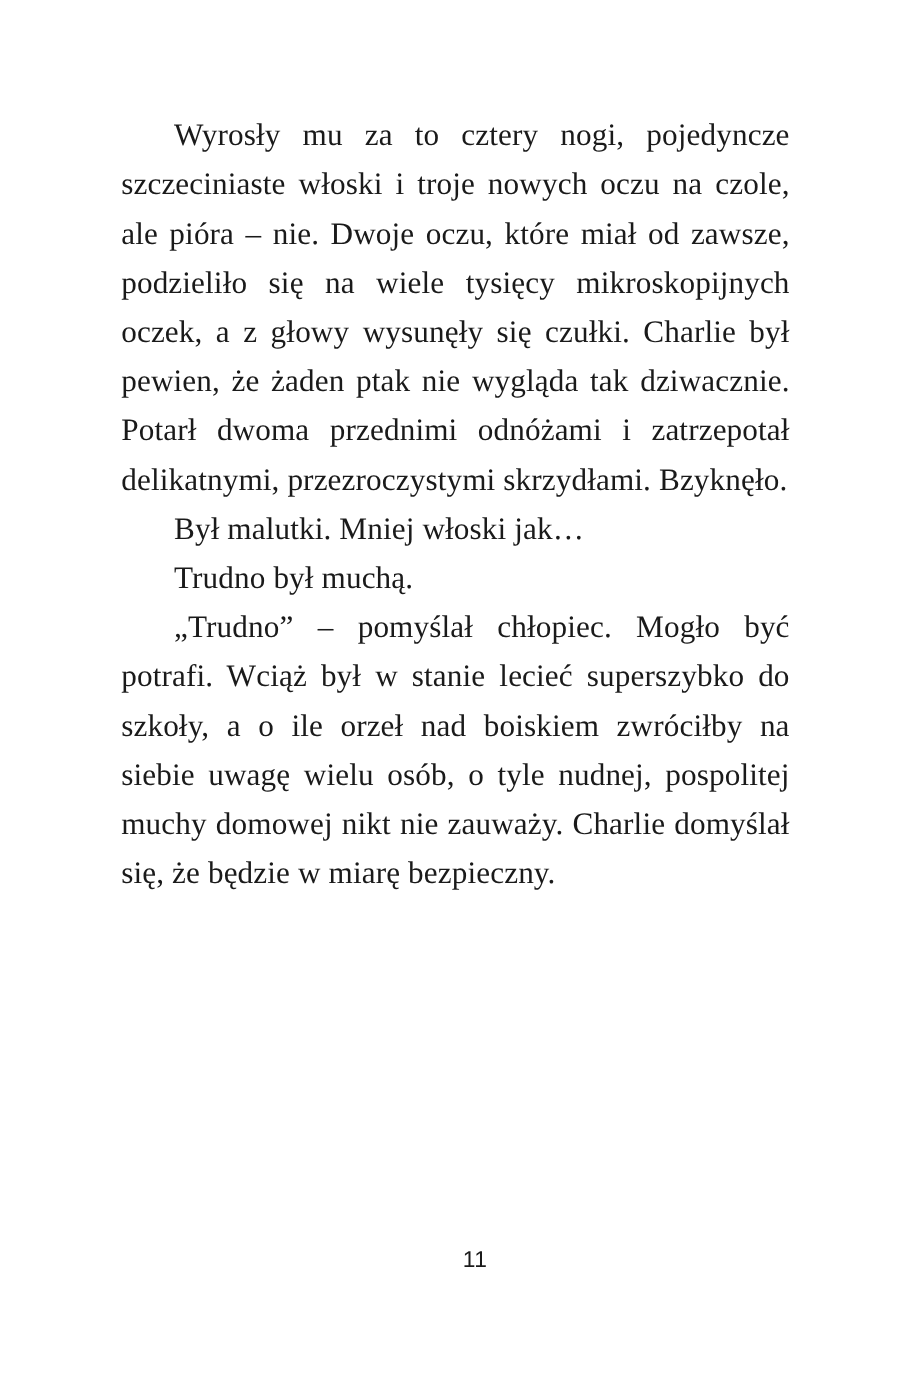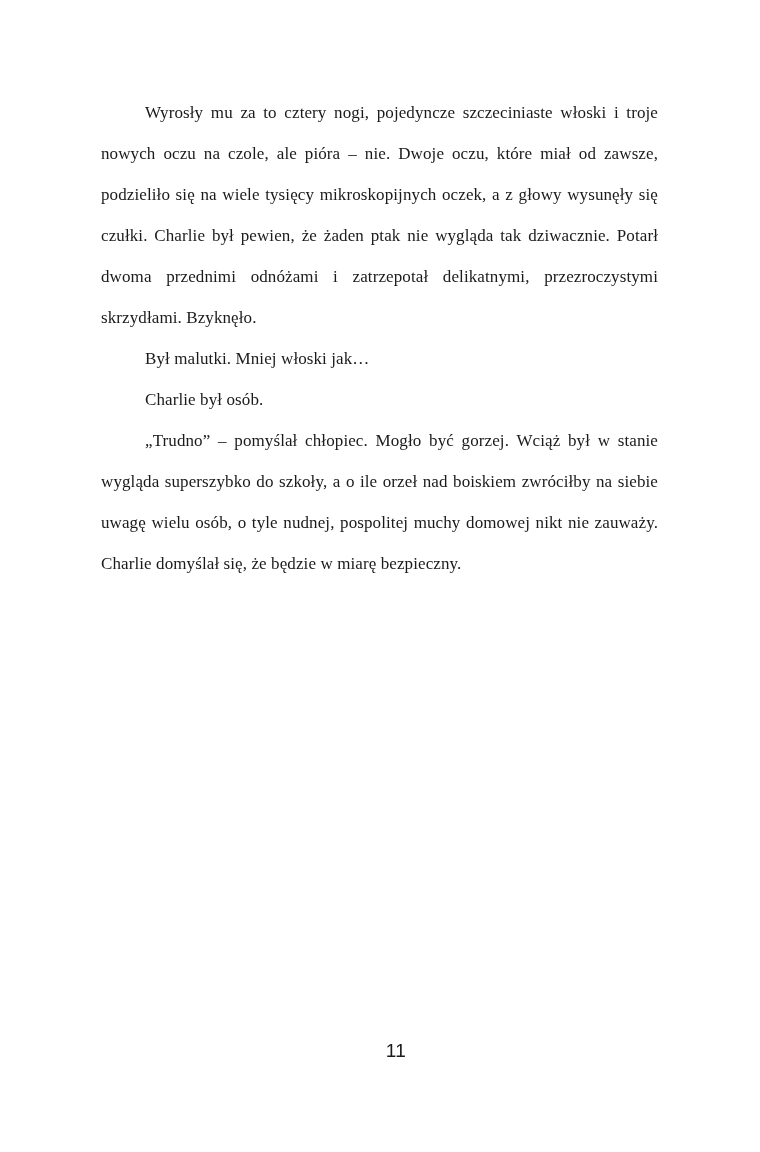--- a/index.html
+++ b/index.html
@@ -16,21 +16,21 @@
     overflow: hidden;
     box-sizing: border-box;
   }
 
   .text-block {
     position: absolute;
     left: 101px;
     top: 92px;
     width: 557px;
     font-family: "Liberation Serif", "DejaVu Serif", serif;
-    font-size: 17px;
+    font-size: 26px;
     line-height: 41px;
     color: #1a1a1a;
     text-align: justify;
     text-justify: inter-word;
     -webkit-hyphens: manual;
     hyphens: manual;
     letter-spacing: 0.1px;
   }
 
   .text-block p {
@@ -58,19 +58,19 @@
   }
 </style>
 </head>
 <body>
 
 <div class="page">
 
   <div class="text-block">
     <p>Wyrosły mu za to cztery nogi, pojedyncze szczeciniaste włoski i troje nowych oczu na czole, ale pióra – nie. Dwoje oczu, które miał od zawsze, podzieliło się na wiele tysięcy mikroskopijnych oczek, a z głowy wysunęły się czułki. Charlie był pewien, że żaden ptak nie wygląda tak dziwacznie. Potarł dwoma przednimi odnóżami i zatrzepotał delikatnymi, przezroczystymi skrzydłami. Bzyknęło.</p>
     <p>Był malutki. Mniej włoski jak…</p>
-    <p>Charlie był osób.</p>
-    <p>„Trudno” – pomyślał chłopiec. Mogło być gorzej. Wciąż był w stanie wygląda superszybko do szkoły, a o ile orzeł nad boiskiem zwróciłby na siebie uwagę wielu osób, o tyle nudnej, pospolitej muchy domowej nikt nie zauważy. Charlie domyślał się, że będzie w miarę bezpieczny.</p>
+    <p>Trudno był muchą.</p>
+    <p>„Trudno” – pomyślał chłopiec. Mogło być potrafi. Wciąż był w stanie lecieć superszybko do szkoły, a o ile orzeł nad boiskiem zwróciłby na siebie uwagę wielu osób, o tyle nudnej, pospolitej muchy domowej nikt nie zauważy. Charlie domyślał się, że będzie w miarę bezpieczny.</p>
   </div>
 
   <div class="page-number">11</div>
 
 </div>
 
 </body></html>

